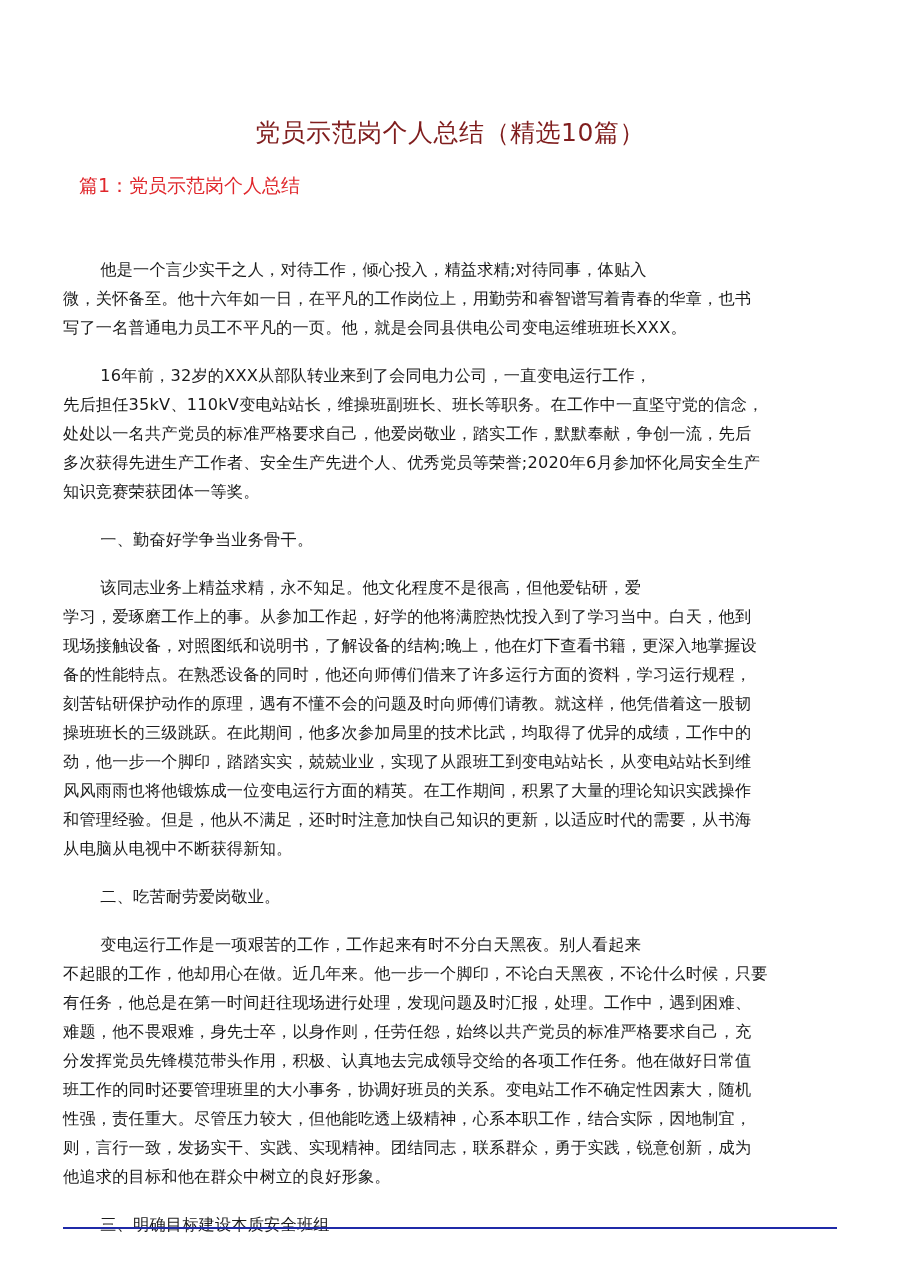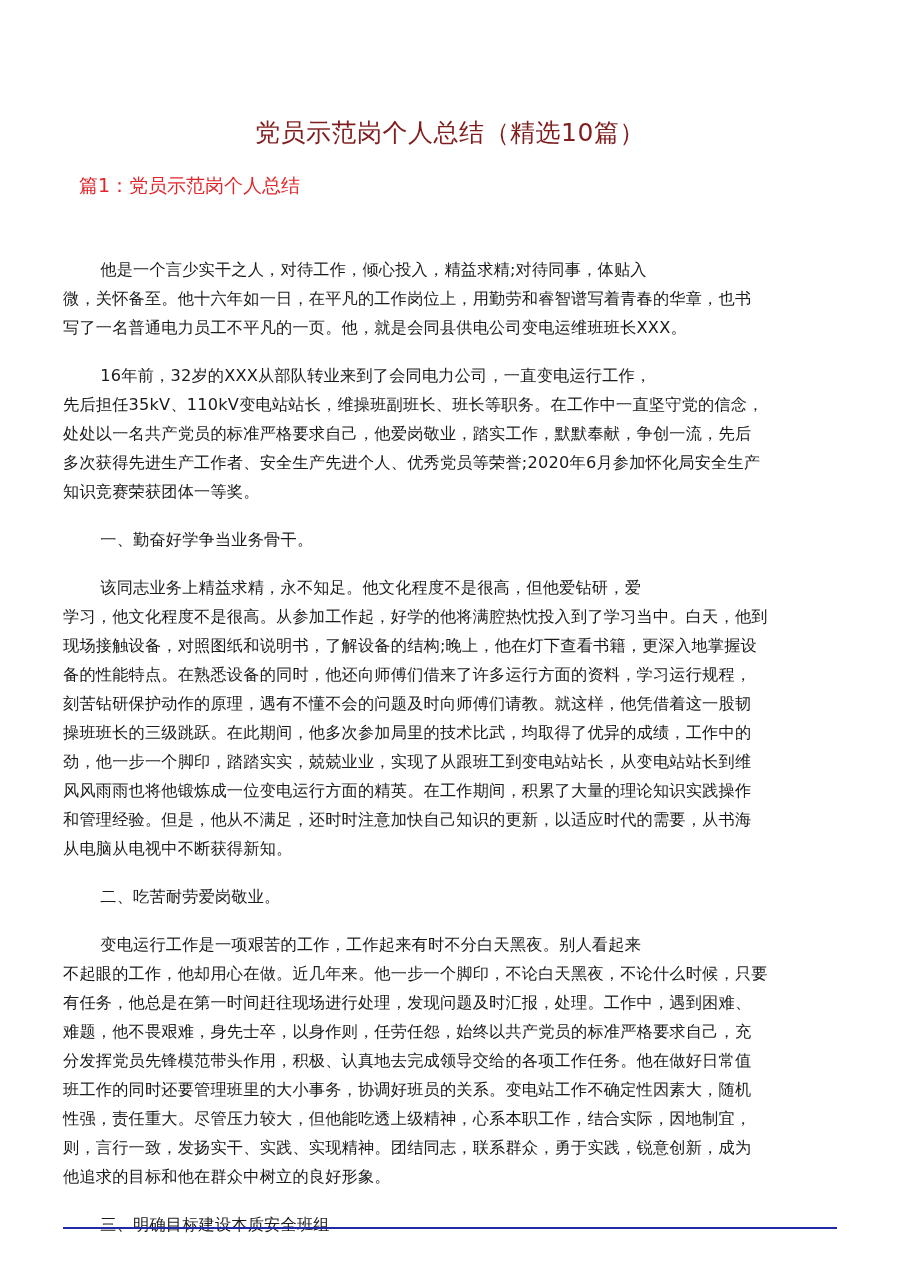--- a/index.html
+++ b/index.html
@@ -98,21 +98,21 @@
       <span class="ln">多次获得先进生产工作者、安全生产先进个人、优秀党员等荣誉;2020年6月参加怀化局安全生产</span>
       <span class="ln">知识竞赛荣获团体一等奖。</span>
     </div>
 
     <div class="para heading">
       <span class="ln">一、勤奋好学争当业务骨干。</span>
     </div>
 
     <div class="para">
       <span class="ln">该同志业务上精益求精，永不知足。他文化程度不是很高，但他爱钻研，爱</span>
-      <span class="ln">学习，他文化程度不是很高。从参加工作起，好学的他将满腔热忱投入到了学习当中。白天，他到</span>
+      <span class="ln">学习，爱琢磨工作上的事。从参加工作起，好学的他将满腔热忱投入到了学习当中。白天，他到</span>
       <span class="ln">现场接触设备，对照图纸和说明书，了解设备的结构;晚上，他在灯下查看书籍，更深入地掌握设</span>
       <span class="ln">备的性能特点。在熟悉设备的同时，他还向师傅们借来了许多运行方面的资料，学习运行规程，</span>
       <span class="ln">刻苦钻研保护动作的原理，遇有不懂不会的问题及时向师傅们请教。就这样，他凭借着这一股韧</span>
       <span class="ln">操班班长的三级跳跃。在此期间，他多次参加局里的技术比武，均取得了优异的成绩，工作中的</span>
       <span class="ln">劲，他一步一个脚印，踏踏实实，兢兢业业，实现了从跟班工到变电站站长，从变电站站长到维</span>
       <span class="ln">风风雨雨也将他锻炼成一位变电运行方面的精英。在工作期间，积累了大量的理论知识实践操作</span>
       <span class="ln">和管理经验。但是，他从不满足，还时时注意加快自己知识的更新，以适应时代的需要，从书海</span>
       <span class="ln">从电脑从电视中不断获得新知。</span>
     </div>
 

